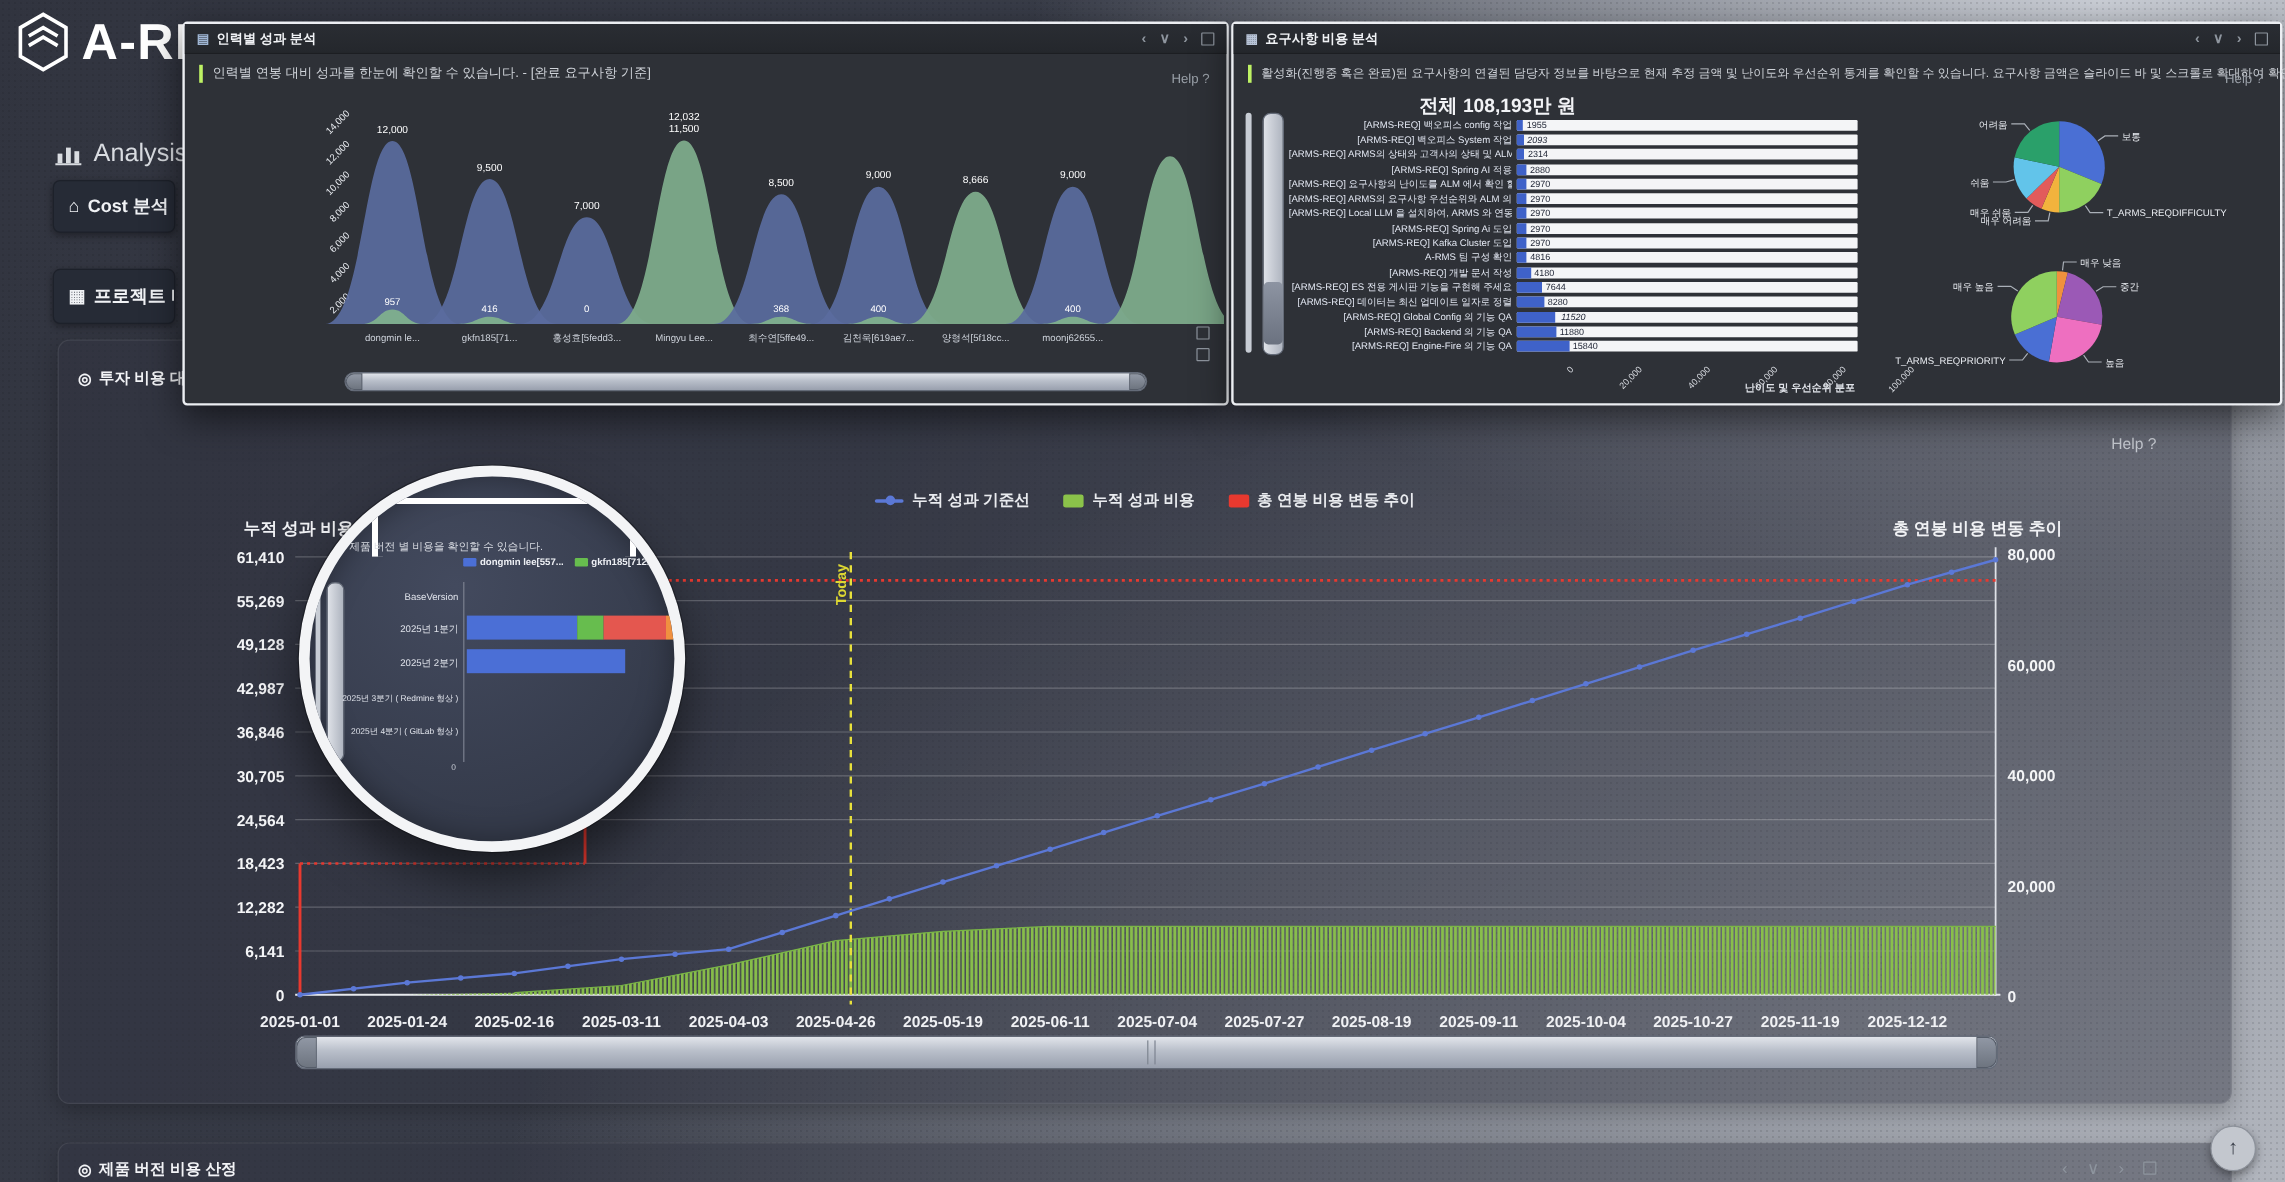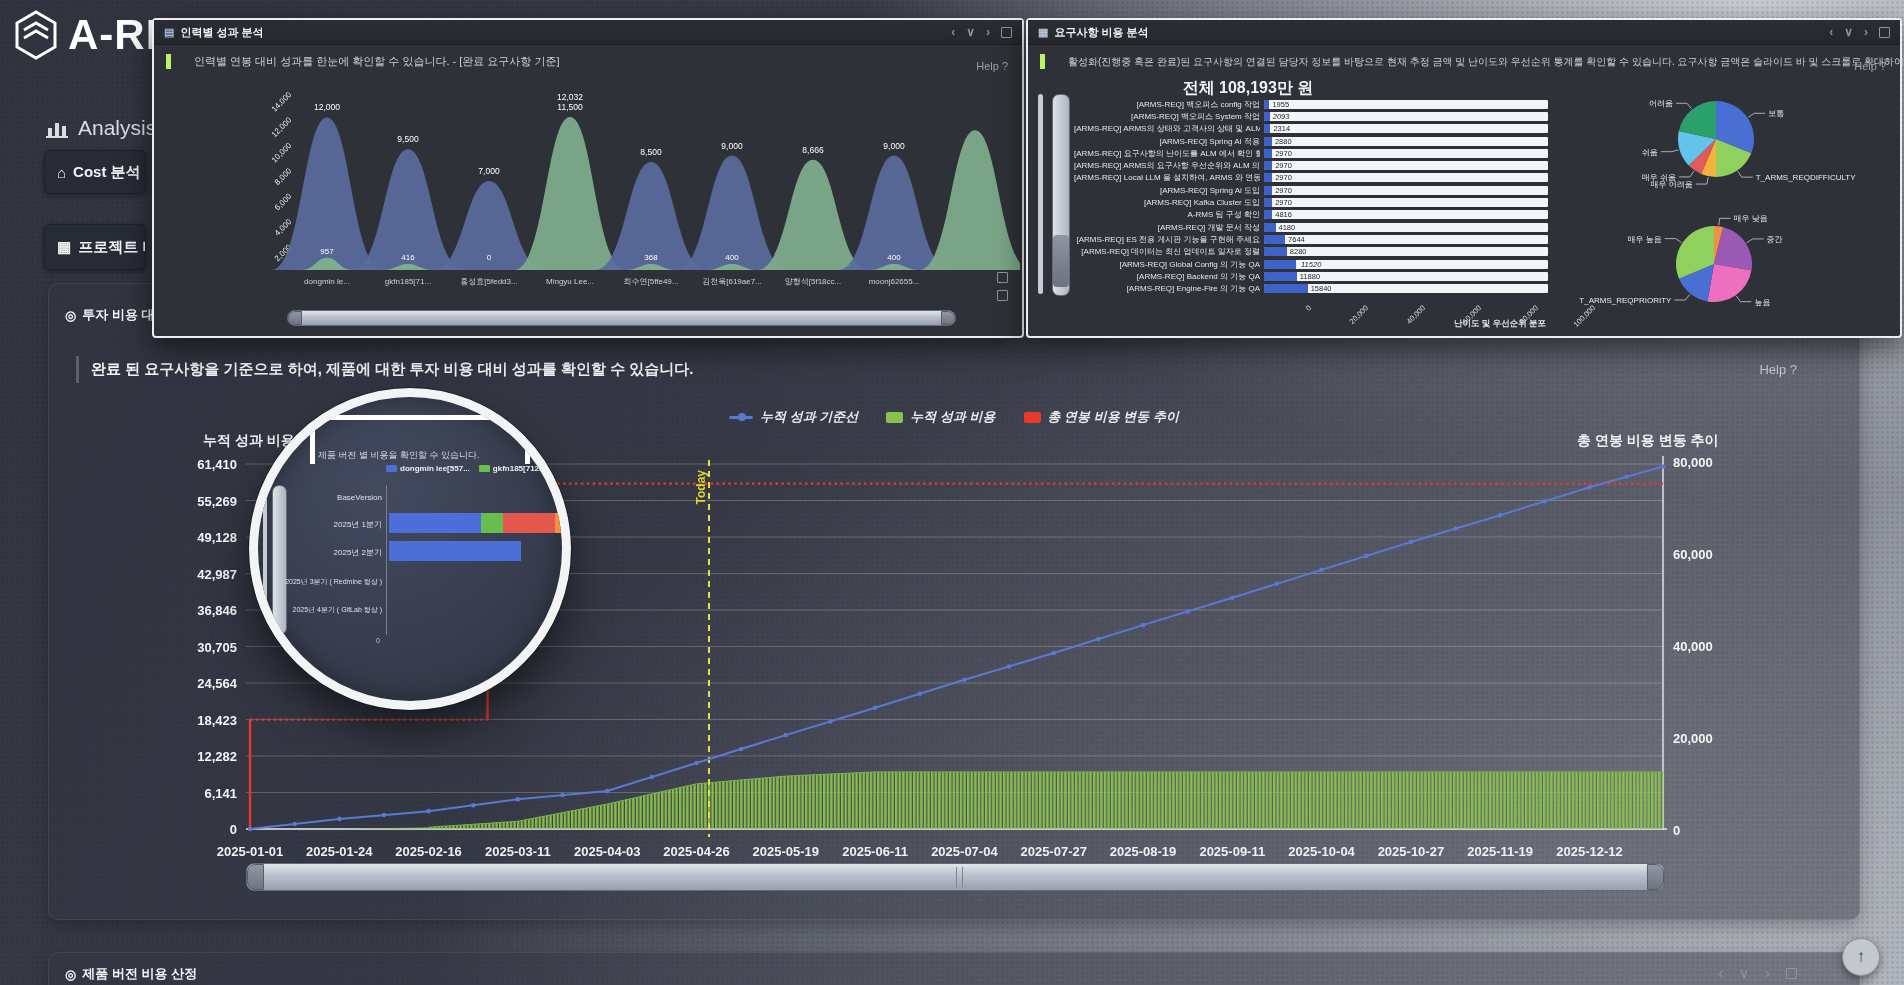--- a/index.html
+++ b/index.html
@@ -22,22 +22,22 @@
   .side-btn{left:44px;width:102px;height:44px;background:#262b36;border:1px solid #1d212a;border-radius:6px;
     color:#f0f2f5;font-size:15px;font-weight:bold;display:flex;align-items:center;gap:7px;padding-left:12px;
     box-sizing:border-box;z-index:3;box-shadow:0 2px 6px rgba(0,0,0,.35);white-space:nowrap;overflow:hidden;}
   
   .panel{background:#2e3137;border:2px solid #eceef2;border-radius:4px;z-index:30;
     box-shadow:0 10px 30px rgba(0,0,0,.55);}
   .panel-header{height:24px;background:linear-gradient(#2a2d33,#24272c);border-bottom:1px solid #1c1e22;
     display:flex;align-items:center;padding:0 10px;color:#f0f2f5;font-size:11px;font-weight:bold;gap:6px;}
   .win-controls{margin-left:auto;display:flex;gap:11px;align-items:center;color:#8e959e;font-size:12px;}
   .ic-expand{width:9px;height:9px;border:1.5px solid currentColor;border-radius:1px;display:inline-block;}
-  .panel-desc{position:absolute;left:12px;top:34px;color:#cfd3d9;font-size:11px;border-left:5px solid #bef264;
-    padding-left:23px;line-height:15px;white-space:nowrap;}
+  .panel-desc{position:absolute;left:12px;top:34px;color:#cfd3d9;font-size:11px;border-left:3px solid #bef264;
+    padding-left:8px;line-height:15px;white-space:nowrap;}
   .help{position:absolute;color:#9aa0a8;font-size:11px;}
   
   .req-row{display:flex;align-items:center;height:12.3px;}
   .req-label{width:186px;text-align:right;font-size:8px;color:#e2e7f2;white-space:nowrap;overflow:hidden;flex:none;}
   .req-track{width:284px;height:9px;background:#f4f5f7;border-radius:1px;margin-left:4px;position:relative;flex:none;}
   .req-fill{position:absolute;left:0;top:0;bottom:0;background:#3f62c9;border-radius:1px 0 0 1px;}
   .req-val{position:absolute;top:0;font-size:7.5px;color:#202636;line-height:9px;}
   .req-tick{position:absolute;width:34px;text-align:right;font-size:7.5px;color:#d8dbe1;
     transform:rotate(-45deg);transform-origin:100% 50%;}
   
@@ -49,21 +49,21 @@
   .vslider{background:linear-gradient(90deg,#dfe2e8,#aeb4bf);border:1px solid #646b78;border-radius:7px;position:absolute;}
   .vslider .vcap{position:absolute;left:0;right:0;height:52px;bottom:8px;background:linear-gradient(#8d94a2,#6b7280);border-radius:4px;}
   .vscroll{background:#c7ccd4;border-radius:3px;position:absolute;}
   
   .big-panel{background:rgba(48,52,64,0.45);border:1px solid rgba(255,255,255,0.08);border-radius:10px;z-index:5;
     box-shadow:0 6px 18px rgba(0,0,0,.25);}
   .main-title{position:absolute;left:16px;top:22px;color:#f2f3f6;font-size:13px;font-weight:bold;display:flex;gap:6px;align-items:center;}
   .main-desc{position:absolute;left:27px;top:72px;color:#f2f3f5;font-size:15px;font-weight:bold;
     border-left:3px solid #5a606c;padding:4px 0 4px 12px;}
   .legend-row{position:absolute;left:0;right:0;top:124px;display:flex;justify-content:center;gap:28px;
-    color:#e9ebef;font-size:13px;font-weight:bold;align-items:flex-end;font-style:italic;}
+    color:#e9ebef;font-size:13px;font-weight:bold;align-items:flex-end;}
   .leg-item{display:flex;align-items:center;gap:7px;}
   .leg-line{width:24px;height:3px;border-radius:2px;position:relative;}
   .leg-line i{position:absolute;left:9px;top:-2.5px;width:8px;height:8px;border-radius:50%;display:block;background:inherit;}
   .leg-rect{width:17px;height:11px;border-radius:2px;}
   .axis-title{position:absolute;color:#f0f1f4;font-size:14px;font-weight:bold;}
   
   .magnifier{left:249px;top:388px;width:304px;height:304px;border-radius:50%;border:9px solid #f3f4f6;
     outline:1px solid rgba(0,0,0,.3);background:radial-gradient(circle at 40% 30%, #434a5e, #353b4b 70%);
     overflow:hidden;z-index:22;box-shadow:0 22px 40px rgba(0,0,0,.5), inset 0 0 25px rgba(0,0,0,.35);}
   .mag-row-label{position:absolute;text-align:right;color:#dfe2ea;font-size:8px;width:110px;white-space:nowrap;overflow:hidden;}
@@ -102,21 +102,20 @@
 <div class="abs side-btn" style="top:224px;height:46px;">
   <span>▦</span>
   <span>프로젝트 비</span>
 </div>
 
 <div class="abs big-panel" style="left:48px;top:283px;width:1810px;height:635px;">
   <div class="main-title">
     <span>◎</span>
     <span>투자 비용 대</span>
   </div>
-  <div class="main-desc">완료 된 요구사항을 기준으로 하여, 제품에 대한 투자 비용 대비 성과를 확인할 수 있습니다.</div>
   <div class="help" style="right:62px;top:78px;font-size:13px;color:#c6cad1;">Help ?</div>
   <div class="legend-row">
     <div class="leg-item">
       <span class="leg-line" style="background:#5b78d6;">
           <i></i>
         </span>
       <span>누적 성과 기준선</span>
     </div>
     <div class="leg-item">
       <span class="leg-rect" style="background:#8bc34a;"></span>
@@ -480,21 +479,21 @@
 <div class="req-tick" style="left: 248px; top: 282px; position: absolute;">0</div>
     <div class="req-tick" style="left: 304.8px; top: 282px; position: absolute;">20,000</div>
     <div class="req-tick" style="left: 361.6px; top: 282px; position: absolute;">40,000</div>
     <div class="req-tick" style="left: 418.4px; top: 282px; position: absolute;">60,000</div>
     <div class="req-tick" style="left: 475.2px; top: 282px; position: absolute;">80,000</div>
     <div class="req-tick" style="left: 532px; top: 282px; position: absolute;">100,000</div>
   </div>
 
 <div class="abs magnifier">
   <div style="position:absolute;left:52px;top:18px;width:210px;height:44px;border:5px solid #fff;border-bottom:none;border-radius:14px 14px 0 0;"></div>
-  <div style="position:absolute;left:60px;top:52px;color:#d8dbe2;font-size:9px;white-space:nowrap;">제품 버전 별 비용을 확인할 수 있습니다.</div>
+  <div style="position:absolute;left:33px;top:52px;color:#d8dbe2;font-size:9px;white-space:nowrap;">제품 버전 별 비용을 확인할 수 있습니다.</div>
   <div id="mag-legend" style="position:absolute;left:128px;top:66px;display:flex;gap:9px;font-size:8px;font-weight:bold;color:#eef0f5;white-space:nowrap;">
       <div style="display: flex; align-items: center;">
         <div class="mag-chip" style="background: rgb(75, 111, 214);"></div>
         <span>dongmin lee[557...</span>
       </div>
       <div style="display: flex; align-items: center;">
         <div class="mag-chip" style="background: rgb(103, 189, 78);"></div>
         <span>gkfn185[712...</span>
       </div>
       <div style="display: flex; align-items: center;">

